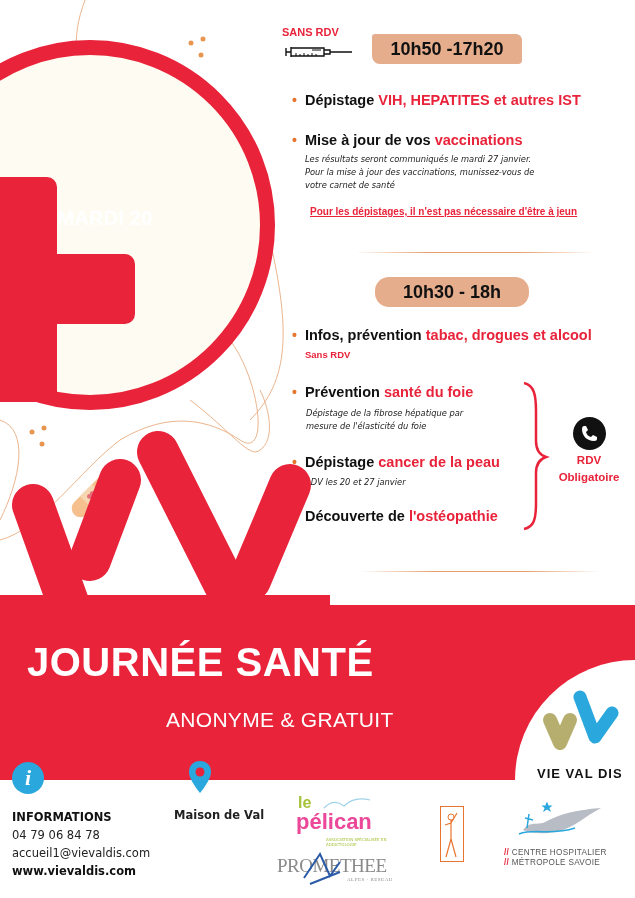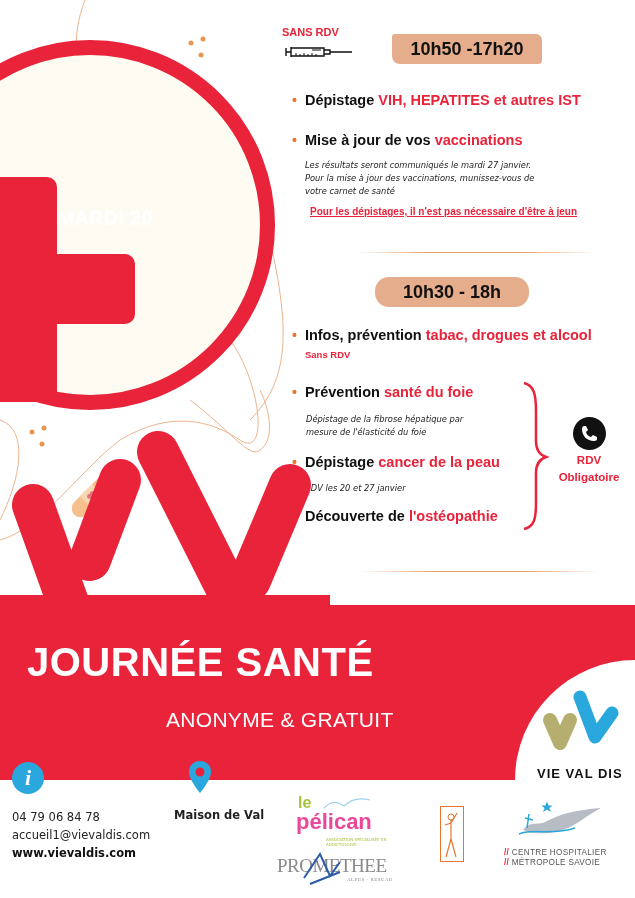--- a/index.html
+++ b/index.html
@@ -25,29 +25,29 @@
   }
 
   
   .sans-rdv-top { left: 282px; top: 26px; color: #e8233a; font-weight: bold; font-size: 11px; font-family: "Liberation Sans", sans-serif; }
   .syringe { left: 284px; top: 43px; }
   .time-badge {
     position: absolute; background: #e5ad8c; color: #111; font-weight: bold;
     font-family: "Liberation Sans", sans-serif; font-size: 18px; text-align: center;
     border-radius: 3px 6px 4px 8px;
   }
-  .time1 { left: 392px; top: 34px; width: 150px; height: 30px; line-height: 30px; }
+  .time1 { left: 372px; top: 34px; width: 150px; height: 30px; line-height: 30px; }
   .time2 { left: 375px; top: 277px; width: 154px; height: 30px; line-height: 30px; border-radius: 14px; }
 
   .item { position: absolute; left: 292px; font-family: "Liberation Sans", sans-serif; font-weight: bold; font-size: 14.5px; white-space: nowrap; }
   .item .bullet { color: #e8752e; font-size: 14px; margin-right: 8px; }
   .item .red { color: #e8233a; margin-top: 37px; }
   .item .black { color: #111; }
 
-  .note { position: absolute; left: 305px; font-family: "DejaVu Sans", sans-serif; font-style: italic; font-size: 8.3px; line-height: 13px; color: #222; margin-top: 6px; }
+  .note { position: absolute; left: 305px; font-family: "DejaVu Sans", sans-serif; font-style: italic; font-size: 8.3px; line-height: 13px; color: #222; }
   .warning { position: absolute; left: 310px; top: 206px; font-family: "Liberation Sans", sans-serif; font-weight: bold; font-size: 10px; color: #e8233a; text-decoration: underline; }
   .sans-rdv-small { position: absolute; left: 305px; top: 349px; font-family: "Liberation Sans", sans-serif; font-weight: bold; font-size: 9.5px; color: #e8233a; }
 
   .divider { position: absolute; height: 1px; background: linear-gradient(90deg, rgba(232,160,110,0), #e8a06e 30%, #e8a06e 70%, rgba(232,160,110,0)); }
 
   .brace { position: absolute; left: 520px; top: 381px; }
   .phone-icon { position: absolute; left: 573px; top: 417px; width: 33px; height: 33px; border-radius: 50%; background: #111; }
   .rdv-oblig { position: absolute; left: 548px; top: 452px; width: 82px; text-align: center; color: #e8233a; font-family: "Liberation Sans", sans-serif; font-weight: bold; font-size: 11.5px; line-height: 17px; }
 
   
@@ -194,20 +194,21 @@
 </svg>
 <div class="vvd-text">VIE VAL DIS</div>
 
 <div class="info-icon">i</div>
 <svg class="pin-icon" width="24" height="34" viewBox="0 0 24 34">
   <path d="M12 1 C5 1, 1 6, 1 12 C1 20, 12 33, 12 33 C12 33, 23 20, 23 12 C23 6, 19 1, 12 1 Z" fill="#2aa7dc"></path>
   <circle cx="12" cy="12" r="4.5" fill="#e8233a"></circle>
 </svg>
 
 <div class="info-block">
+  <div class="b">INFORMATIONS</div>
   <div>04 79 06 84 78</div>
   <div>accueil1@vievaldis.com</div>
   <div class="b">www.vievaldis.com</div>
 </div>
 <div class="place">Maison de Val</div>
 
 <div class="partner pelican-le">le</div>
 <div class="partner pelican-name">pélican</div>
 <div class="partner pelican-sub">ASSOCIATION SPÉCIALISÉE EN ADDICTOLOGIE</div>
 <svg class="abs" style="left:322px; top:796px;" width="50" height="14" viewBox="0 0 50 14">

